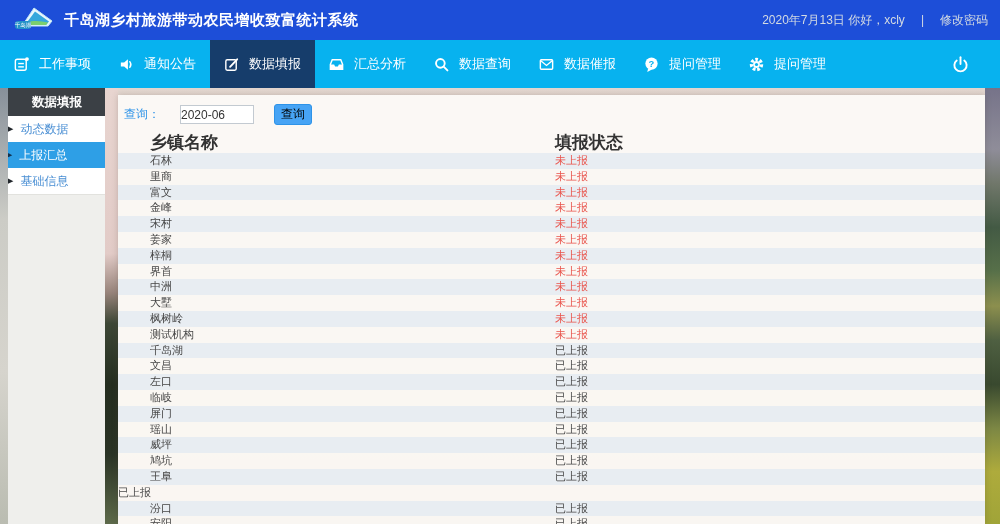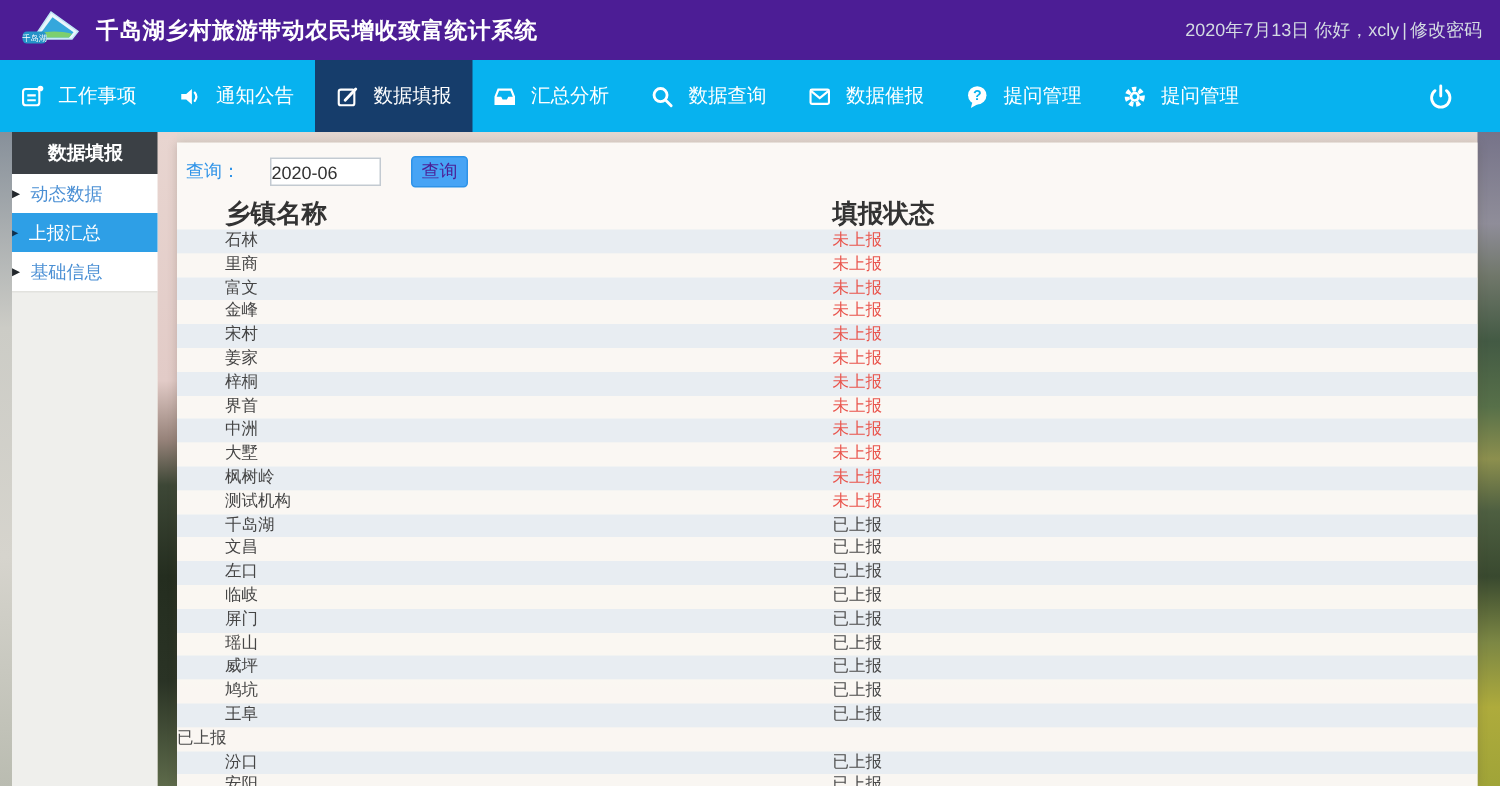--- a/index.html
+++ b/index.html
@@ -1,23 +1,23 @@
 <!DOCTYPE html>
 <html><head>
 <meta charset="utf-8">
 <style>
   * { margin:0; padding:0; box-sizing:border-box; }
   html,body { width:1000px; height:524px; overflow:hidden; }
   body { font-family:"Liberation Sans","DejaVu Sans",sans-serif; background:#e9e0d8; }
 
   
-  .topbar { height:40px; background:#4c1d95; display:flex; align-items:center; color:#fff; position:relative; }
+  .topbar { height:40px; background:#1d4ed8; display:flex; align-items:center; color:#fff; position:relative; }
   .logo { margin-left:12px; flex:0 0 auto; }
   .topbar-title { font-size:15px; font-weight:bold; margin-left:8px; letter-spacing:.5px; }
-  .topbar-right { margin-left:auto; margin-right:12px; font-size:12px; color:#d4dbe2; display:flex; gap:2px; align-items:center; }
+  .topbar-right { margin-left:auto; margin-right:12px; font-size:12px; color:#d4dbe2; display:flex; gap:16px; align-items:center; }
   .pwd-link { cursor:pointer; }
 
   
   .navbar { height:48px; background:#07b2ef; display:flex; align-items:stretch; }
   .nav-item { width:105px; display:flex; align-items:center; padding-left:13px; gap:9px; color:#fff; font-size:13px; cursor:pointer; }
   .nav-item.active { background:#163d6b; }
   .nav-item svg { flex:0 0 auto; }
   .nav-power { margin-left:auto; margin-right:30px; display:flex; align-items:center; cursor:pointer; }
 
   
@@ -42,21 +42,21 @@
   .sidebar-footer { flex:1; background:#efefec; border-top:1px solid #e2e2de; }
 
   
   .content { position:absolute; left:118px; top:7px; right:15px; bottom:0;
     background:rgba(252,250,247,0.94); box-shadow:0 0 6px rgba(80,70,60,.25); overflow:hidden; }
   .query-bar { display:flex; align-items:center; padding:9px 0 6px 6px;gap:17px; }
   .query-label { color:#2e93e8; font-size:12px; margin-right:3px; }
   .query-input { width:74px; height:19px; border:1px solid #c3cad1; background:#fff; text-align:left;
     font-size:12px; color:#333; font-family:inherit; }
   .query-btn { width:38px; height:21px; margin-left:3px; background:#47a4f5; border:1px solid #2e93e8; border-radius:3px;
-    color:#4c1d95; font-size:12px; cursor:pointer; font-family:inherit; line-height:17px; }
+    color:#000000; font-size:12px; cursor:pointer; font-family:inherit; line-height:17px; }
   .thead { display:flex; height:22px; align-items:center; font-size:17px; font-weight:bold; color:#333; }
   .col-town { width:437px; padding-left:32px; }
   .col-status { flex:1; }
   .trow { display:flex; height:15.8px; line-height:15.8px; font-size:11px; color:#454545; }
   .tbody .trow:nth-child(odd) { background:#e8edf2; }
   .tbody .trow:nth-child(even) { background:rgba(249,245,241,0.55); }
   .st-no { color:#e9554d; }
   .st-yes { color:#4a4a4a; }
 </style>
 </head>

